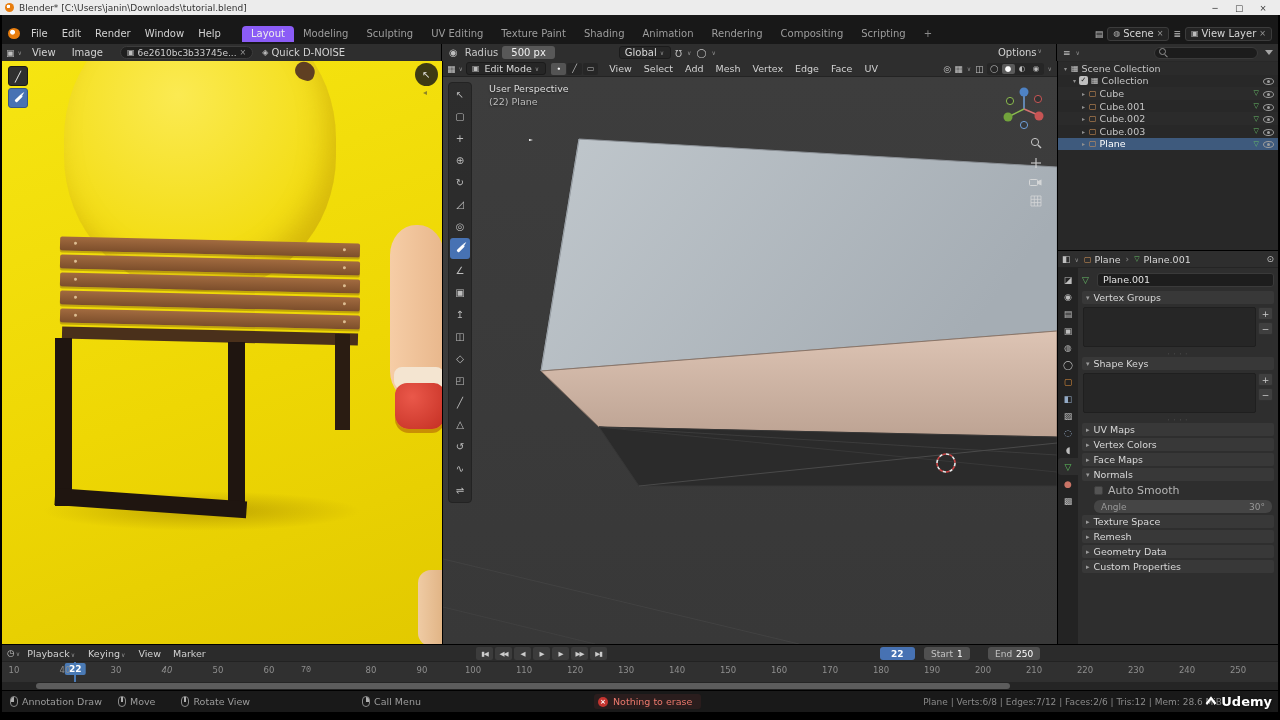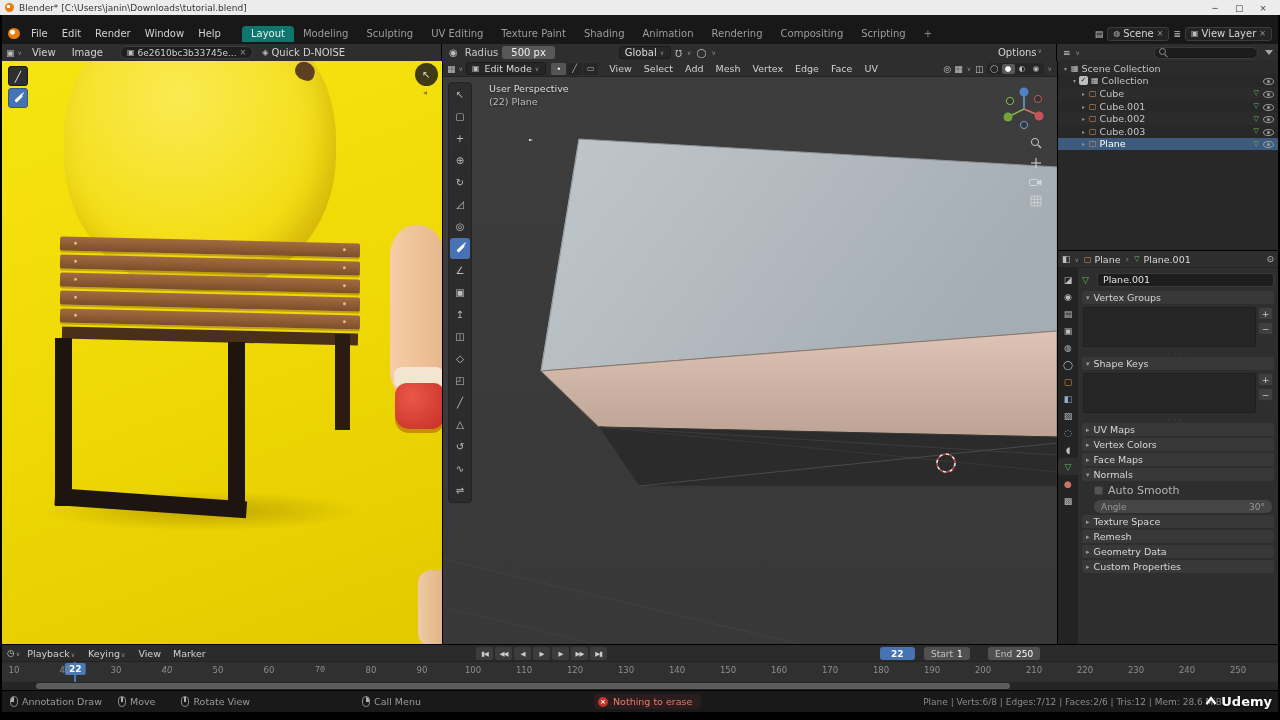--- a/index.html
+++ b/index.html
@@ -17,21 +17,21 @@
 
 .titlebar{position:absolute;top:0;left:0;right:0;height:15px;background:#ececec;display:flex;align-items:center;padding:0 5px;color:#333;font-size:9px;gap:5px}
 .blogo-sm{width:9px;height:9px;border-radius:50%;background:radial-gradient(circle at 38% 38%,#fff 0 18%,#e87d0d 26%)}
 .win-controls{margin-left:auto;display:flex}
 .winbtn{width:24px;text-align:center;font-size:8.5px;color:#333}
 
 
 .topbar{position:absolute;top:15px;left:2px;right:2px;height:29px;background:#181818;display:flex;align-items:center;padding:10px 6px 2px}
 .blogo{width:12px;height:11px;border-radius:50%;background:radial-gradient(circle at 38% 38%,#fff 0 20%,#e87d0d 28%);margin-right:4px}
 .wtab{padding:2px 9px 3px;color:#9d9d9d;border-radius:4px 4px 0 0}
-.wtab.active{background:#0f766e;color:#ededed}
+.wtab.active{background:#8b5cf6;color:#ededed}
 .wtab.add{color:#8a8a8a}
 #workspaces{display:flex;margin-left:14px}
 #topbar-menus{display:flex}
 .topbar-right{margin-left:auto;display:flex;align-items:center;gap:4px}
 .idpill{display:flex;align-items:center;background:#232323;border:1px solid #3c3c3c;border-radius:3px;height:14px;padding:0 5px;color:#d5d5d5}
 
 
 .toolrow{position:absolute;top:44px;left:2px;right:2px;height:17px;background:#2e2e2e}
 .tr-image{position:absolute;left:0;top:0;bottom:0;width:440px;border-right:1px solid #000;display:flex;align-items:center;padding:0 4px;gap:2px}
 .tr-3d{position:absolute;left:441px;top:0;bottom:0;width:614px;border-right:1px solid #000;display:flex;align-items:center;padding:0 6px;gap:4px}
@@ -611,21 +611,21 @@
     </div>
     <div class="tl-ruler" id="ruler">
       <div class="playhead" id="playhead" style="left: 72.2px;"></div>
       <div class="ph-label" id="ph-label" style="left: 73.2px;">22</div>
     <span class="tick" style="left: 12px;">10</span>
         <span class="tick" style="left: 63px;">40</span>
         <span class="tick" style="left: 114px;">30</span>
         <span class="tick" style="left: 165px; font-style: italic;">40</span>
         <span class="tick" style="left: 216px;">50</span>
         <span class="tick" style="left: 267px;">60</span>
-        <span class="tick" style="left: 318px; font-family: Liberation Mono, monospace;">70</span>
+        <span class="tick" style="left: 304px; font-family: Liberation Mono, monospace;">70</span>
         <span class="tick" style="left: 369px;">80</span>
         <span class="tick" style="left: 420px;">90</span>
         <span class="tick" style="left: 471px;">100</span>
         <span class="tick" style="left: 522px;">110</span>
         <span class="tick" style="left: 573px;">120</span>
         <span class="tick" style="left: 624px;">130</span>
         <span class="tick" style="left: 675px;">140</span>
         <span class="tick" style="left: 726px;">150</span>
         <span class="tick" style="left: 777px;">160</span>
         <span class="tick" style="left: 828px;">170</span>

